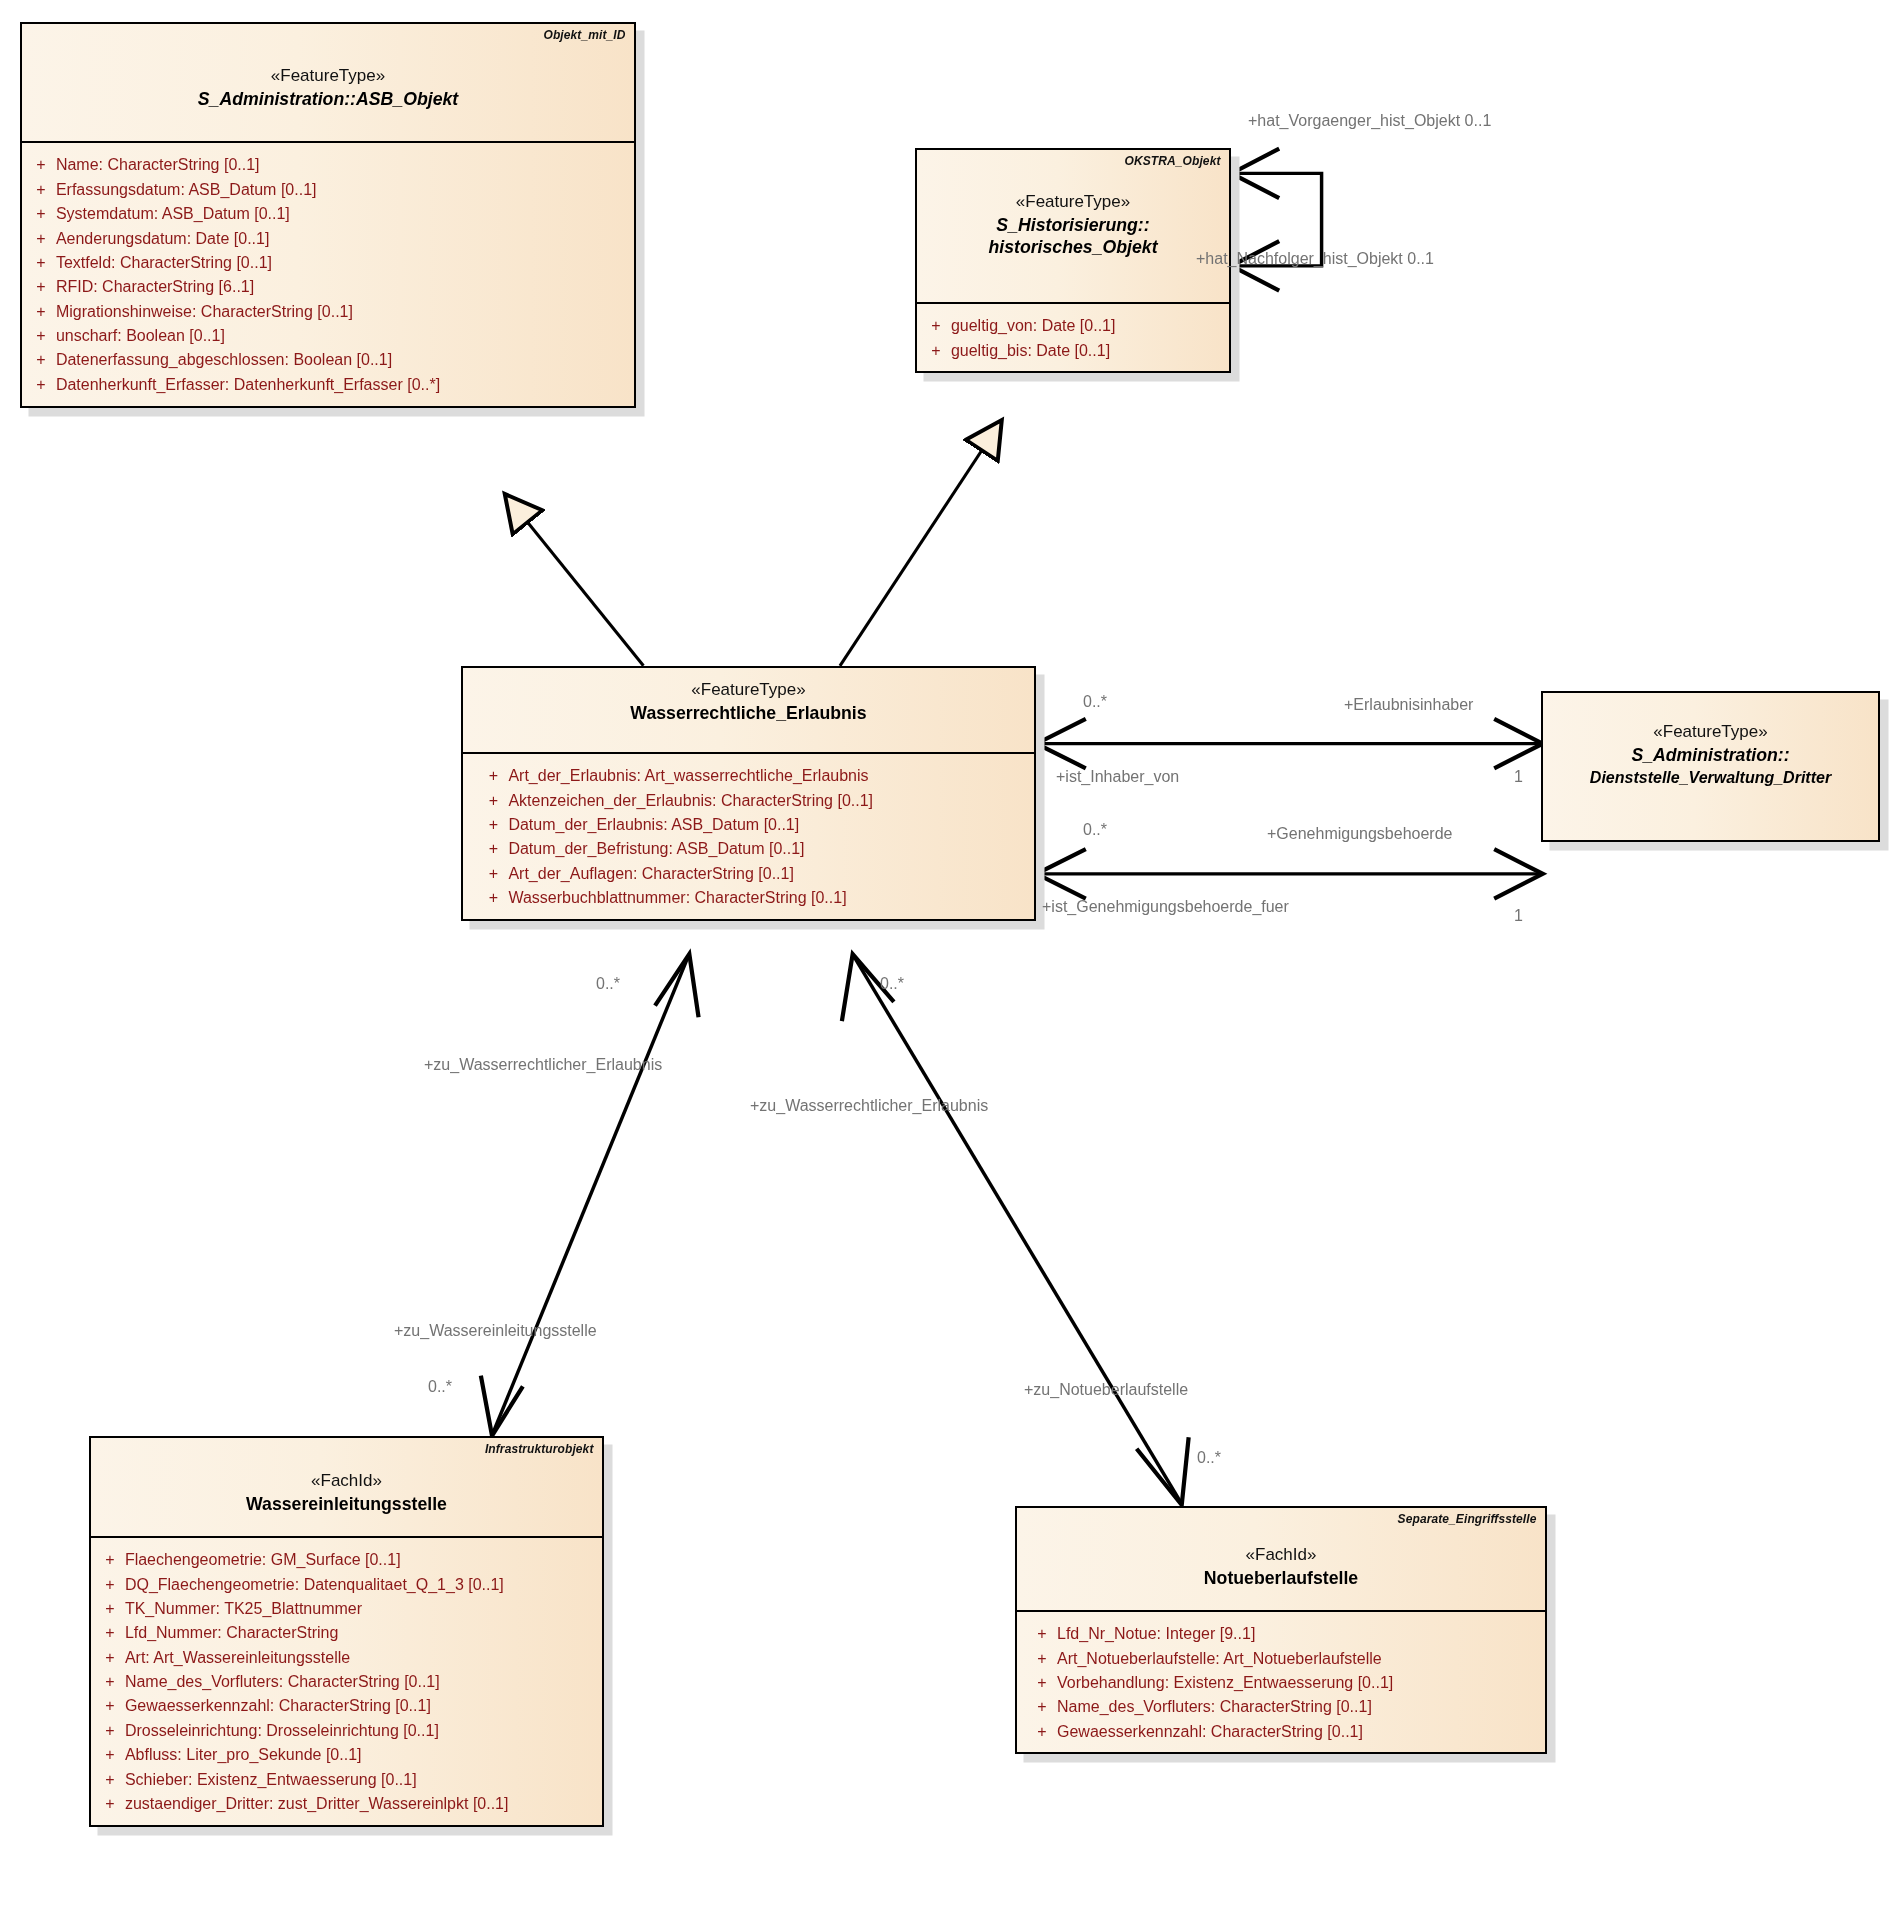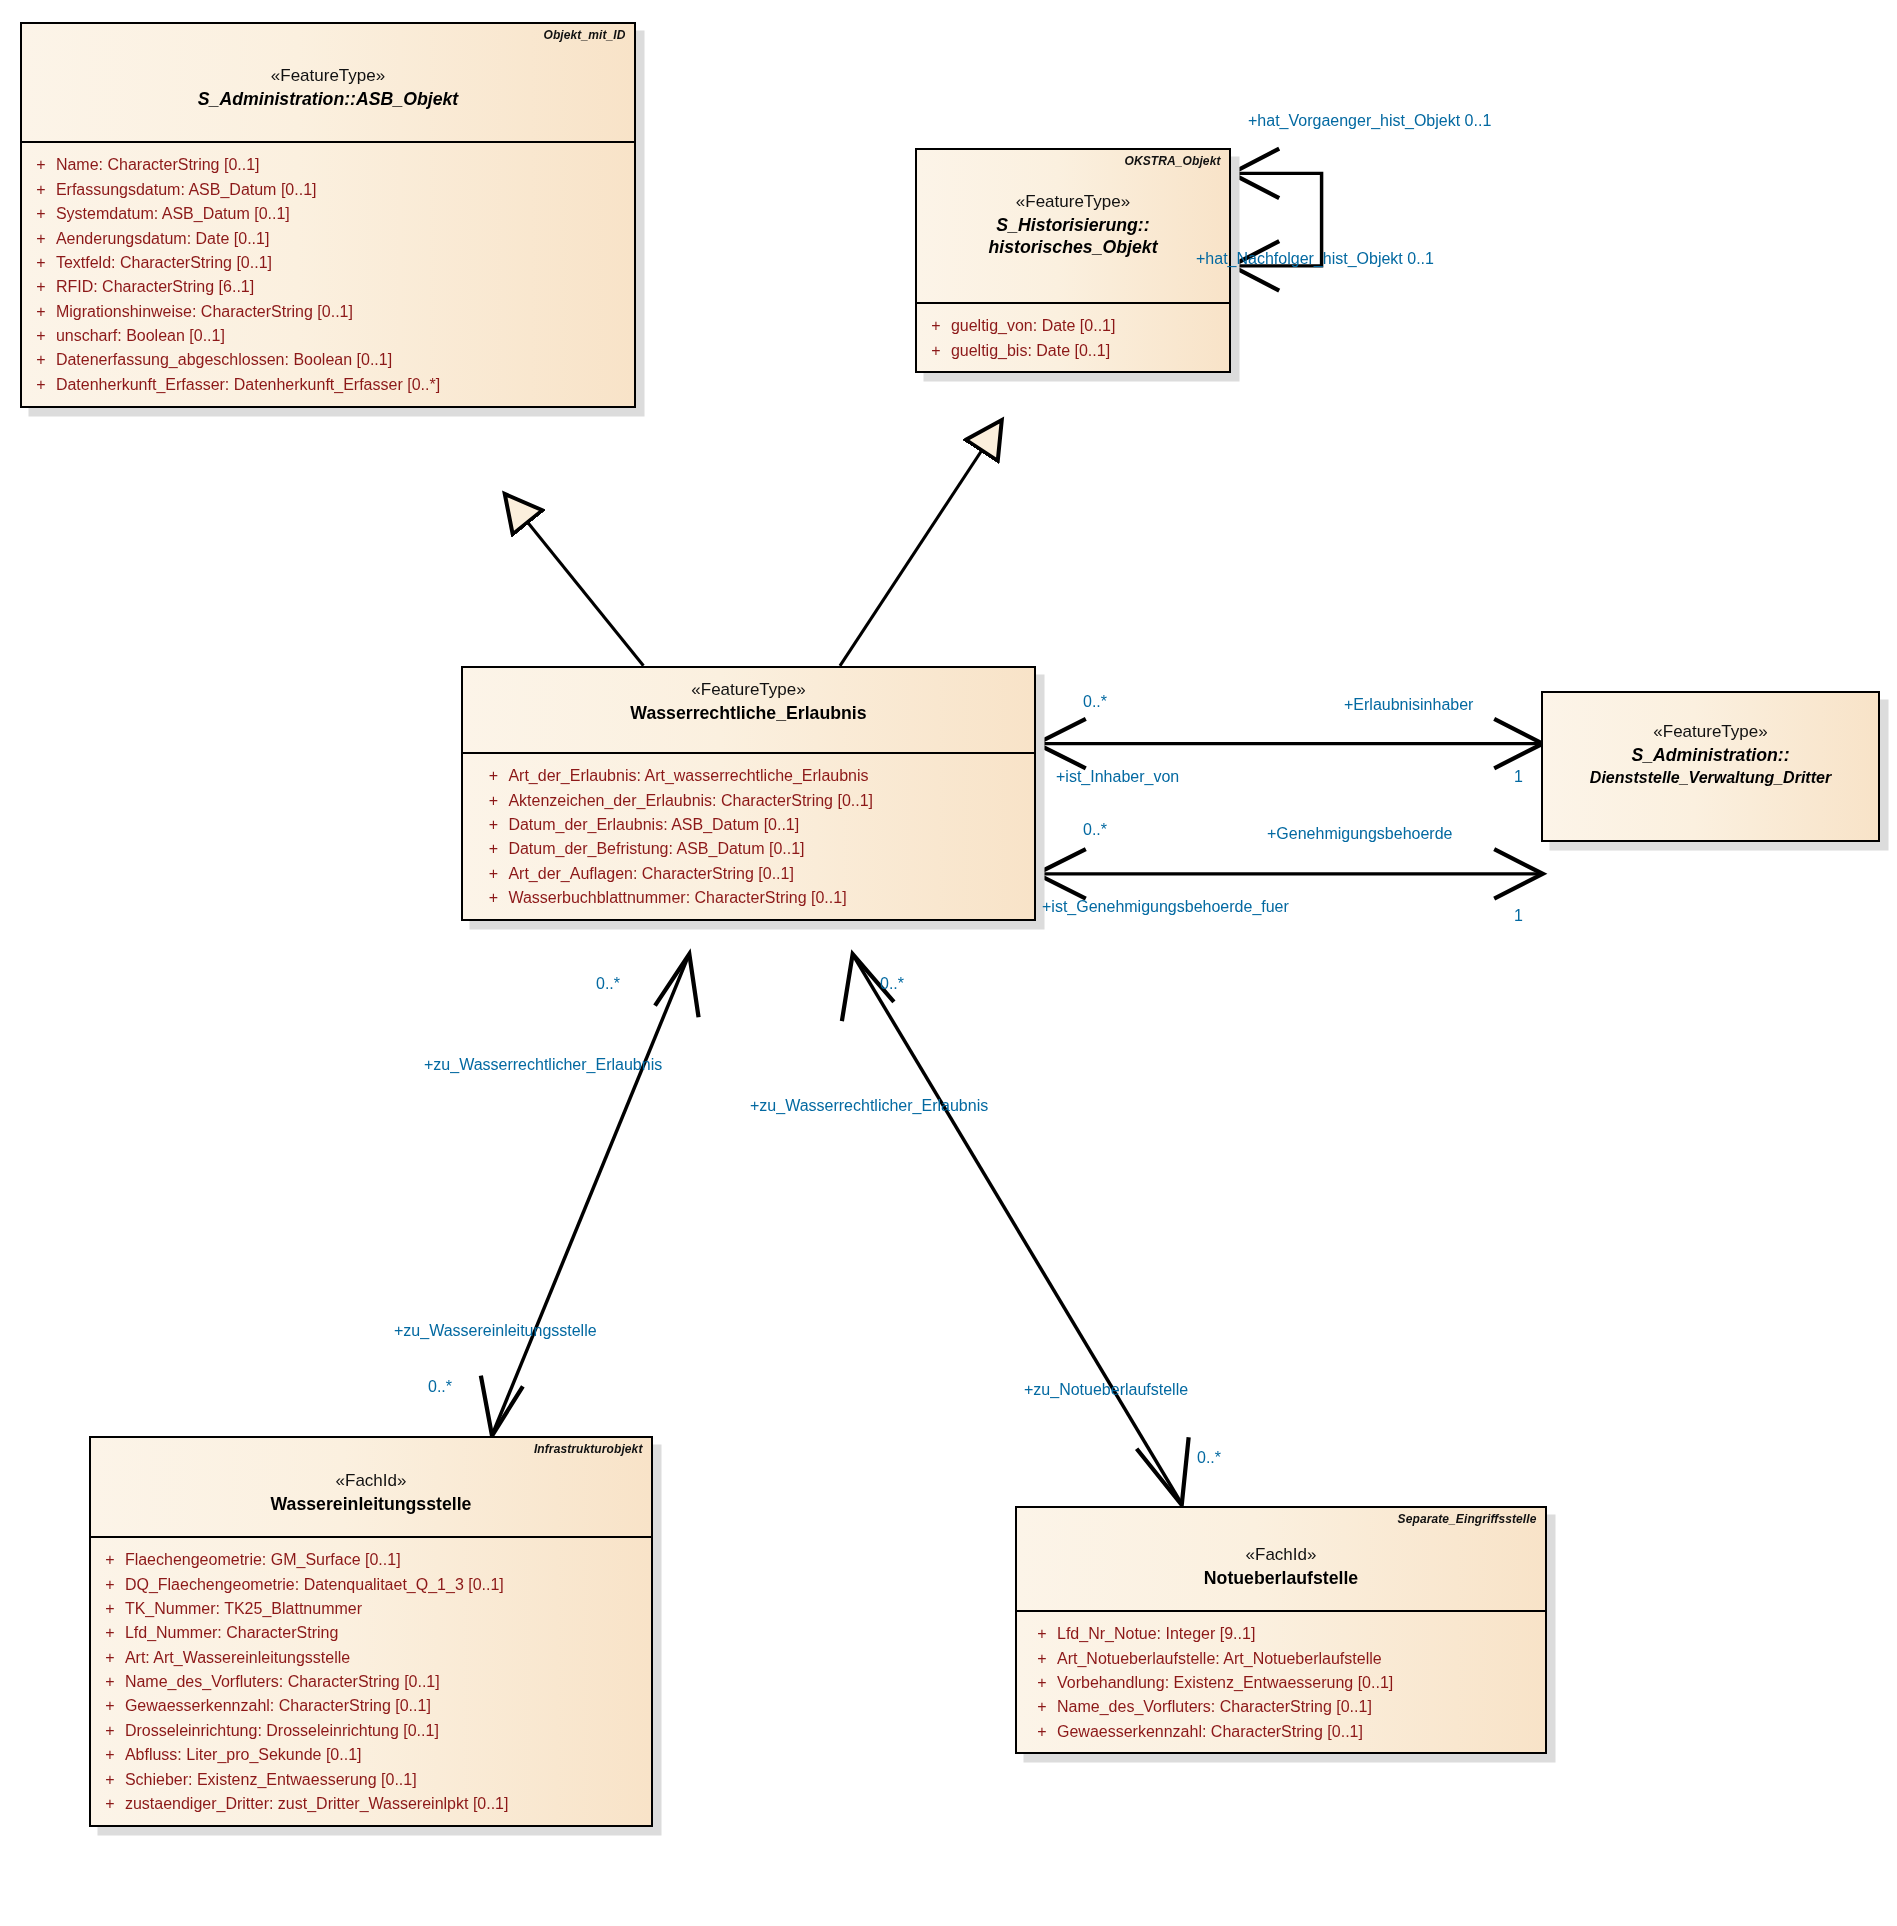--- a/index.html
+++ b/index.html
@@ -64,21 +64,21 @@
     padding:4.2px 0;
     white-space:nowrap;
   }
   .attr .vis{width:30px;text-align:center;flex:0 0 30px;}
   .attr .sig{flex:1 1 auto;}
 
   
   .lbl{
     position:absolute;
     font-size:16px;
-    color:#0369a1;
+    color:#737373;
     white-space:nowrap;
     z-index:8;
   }
   .lbl.mult{font-size:16px;}
 </style>
 </head>
 <body>
 
 <div id="stage">
 
@@ -235,21 +235,21 @@
   </div>
 
   <div class="uml-class" style="left:1541px;top:691px;width:339px;height:151px;">
     <div class="hdr nodiv">
       <div class="stereo" style="margin-top:25.4px;">«FeatureType»</div>
       <div class="cls-name ital">S_Administration::</div>
       <div class="cls-name ital" style="font-size:16px;margin-top:1.5px;">Dienststelle_Verwaltung_Dritter</div>
     </div>
   </div>
 
-  <div class="uml-class" style="left:89px;top:1436px;width:564px;">
+  <div class="uml-class" style="left:89px;top:1436px;width:515px;">
     <div class="hdr" style="height:100px;">
       <div class="base-name">Infrastrukturobjekt</div>
       <div class="stereo" style="margin-top:15.4px;">«FachId»</div>
       <div class="cls-name">Wassereinleitungsstelle</div>
     </div>
     <div class="attrs">
       <div class="attr">
           <span class="vis">+</span>
           <span class="sig">Flaechengeometrie: GM_Surface [0..1]</span>
         </div>

